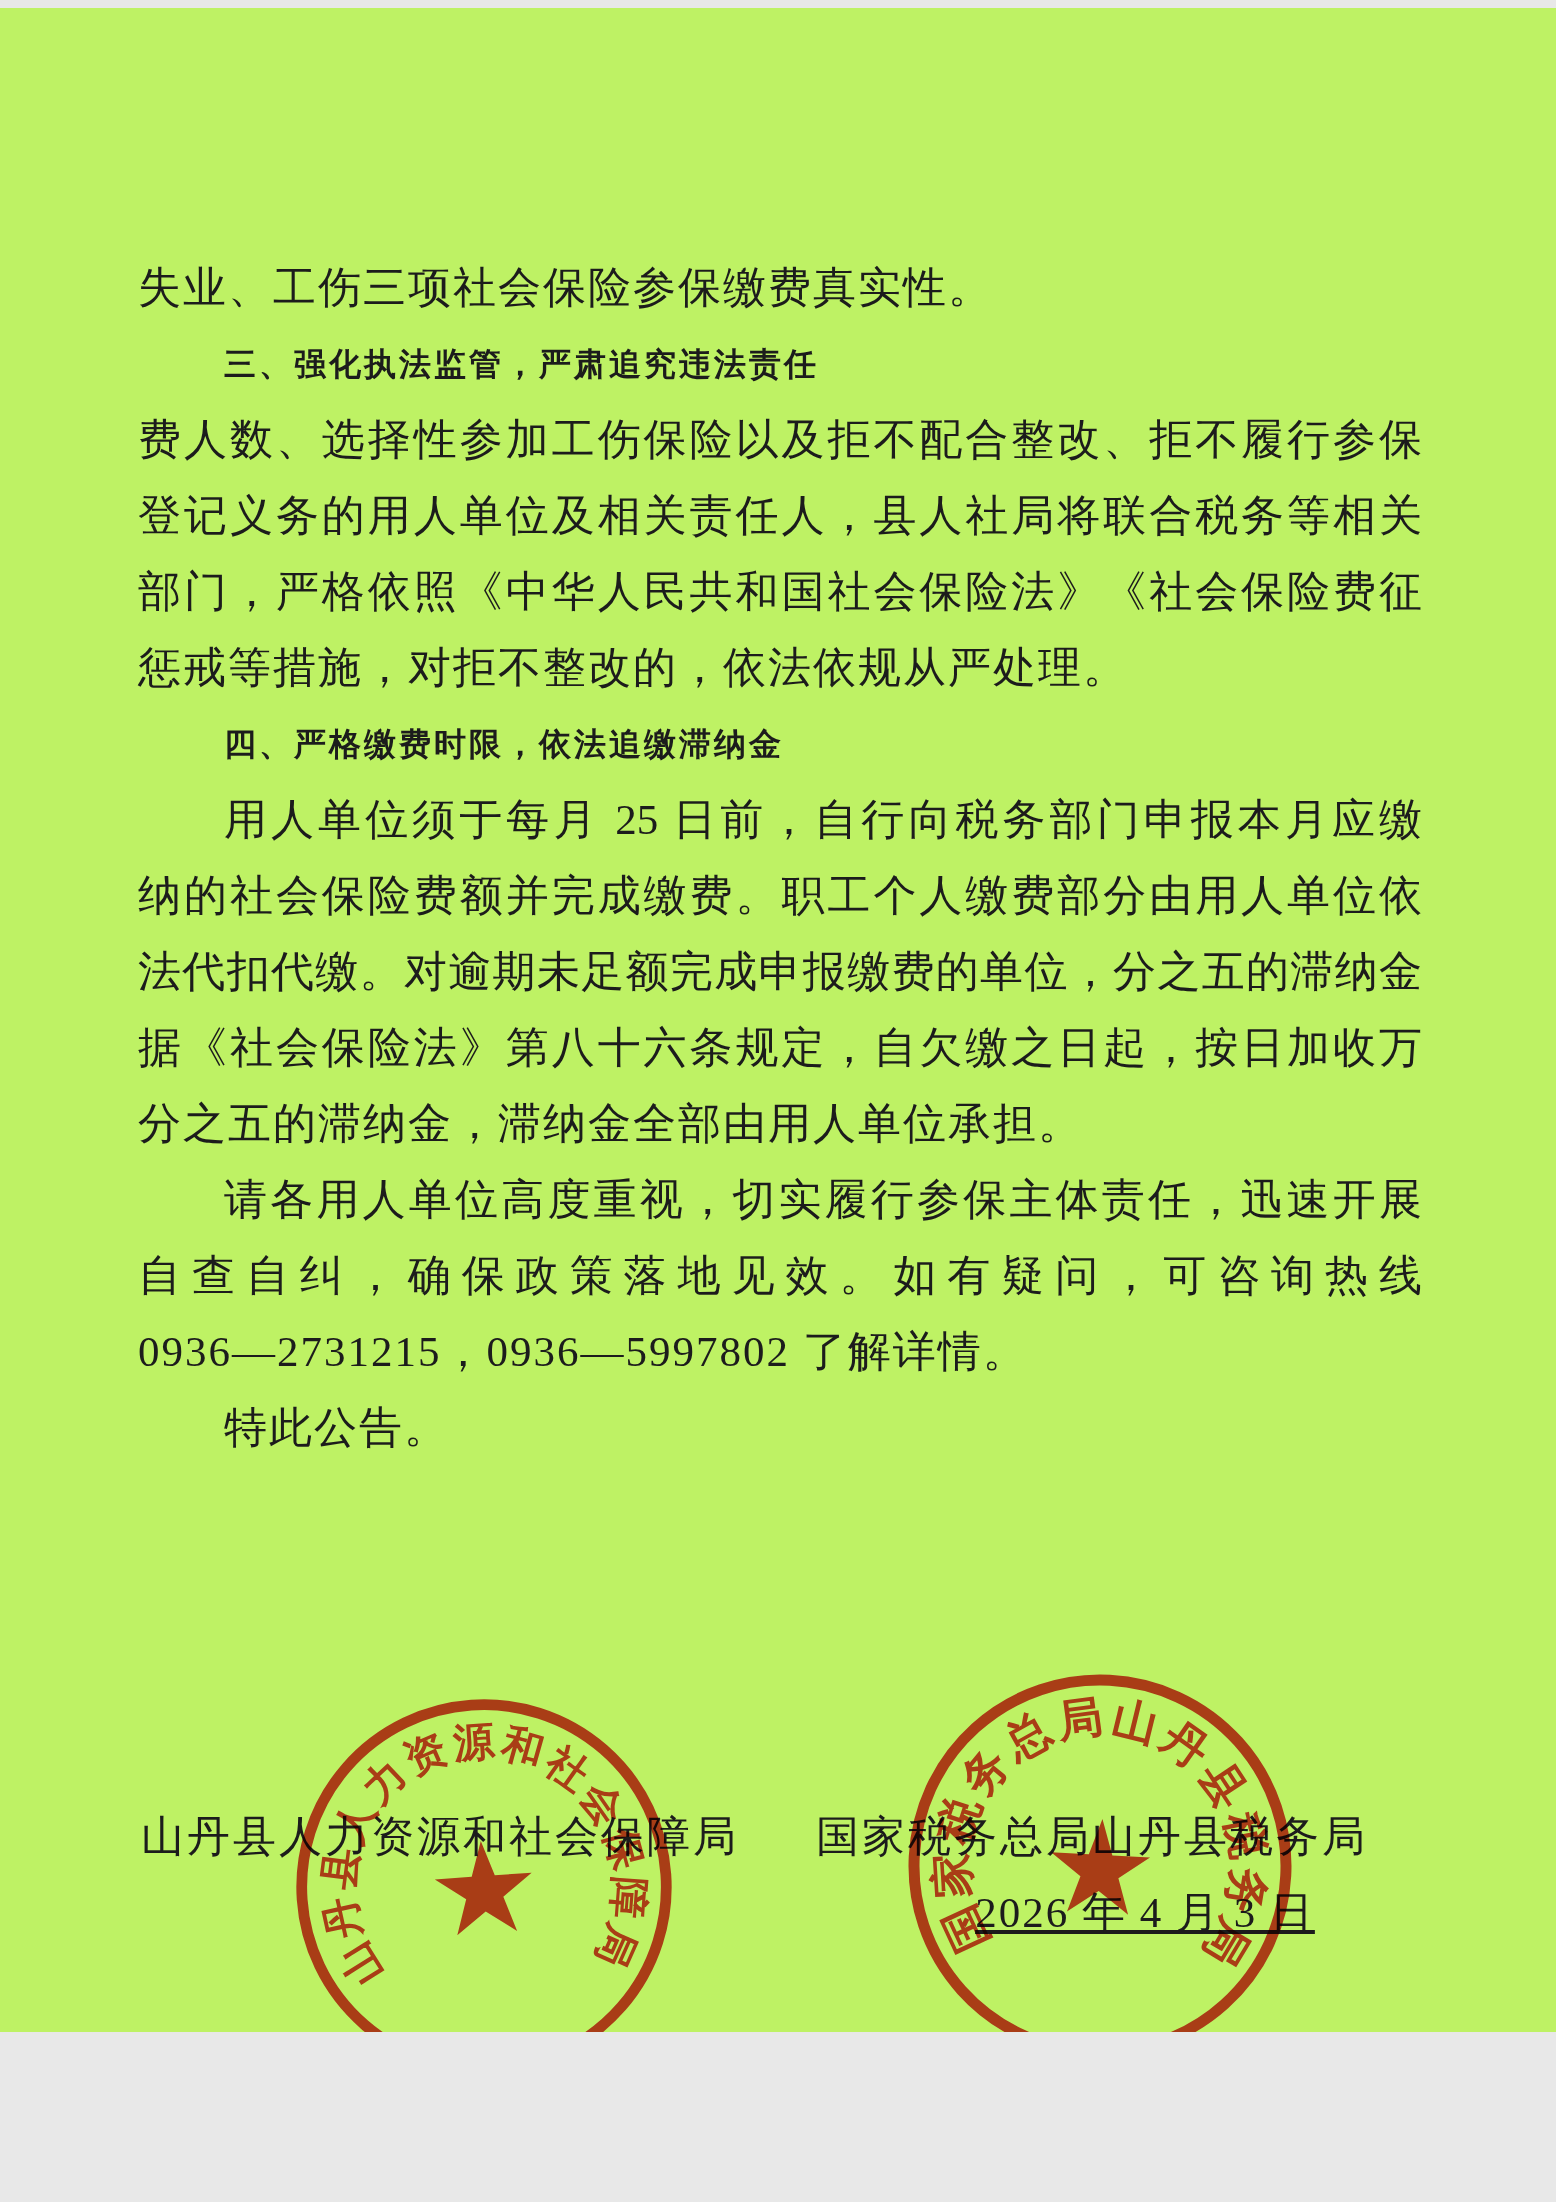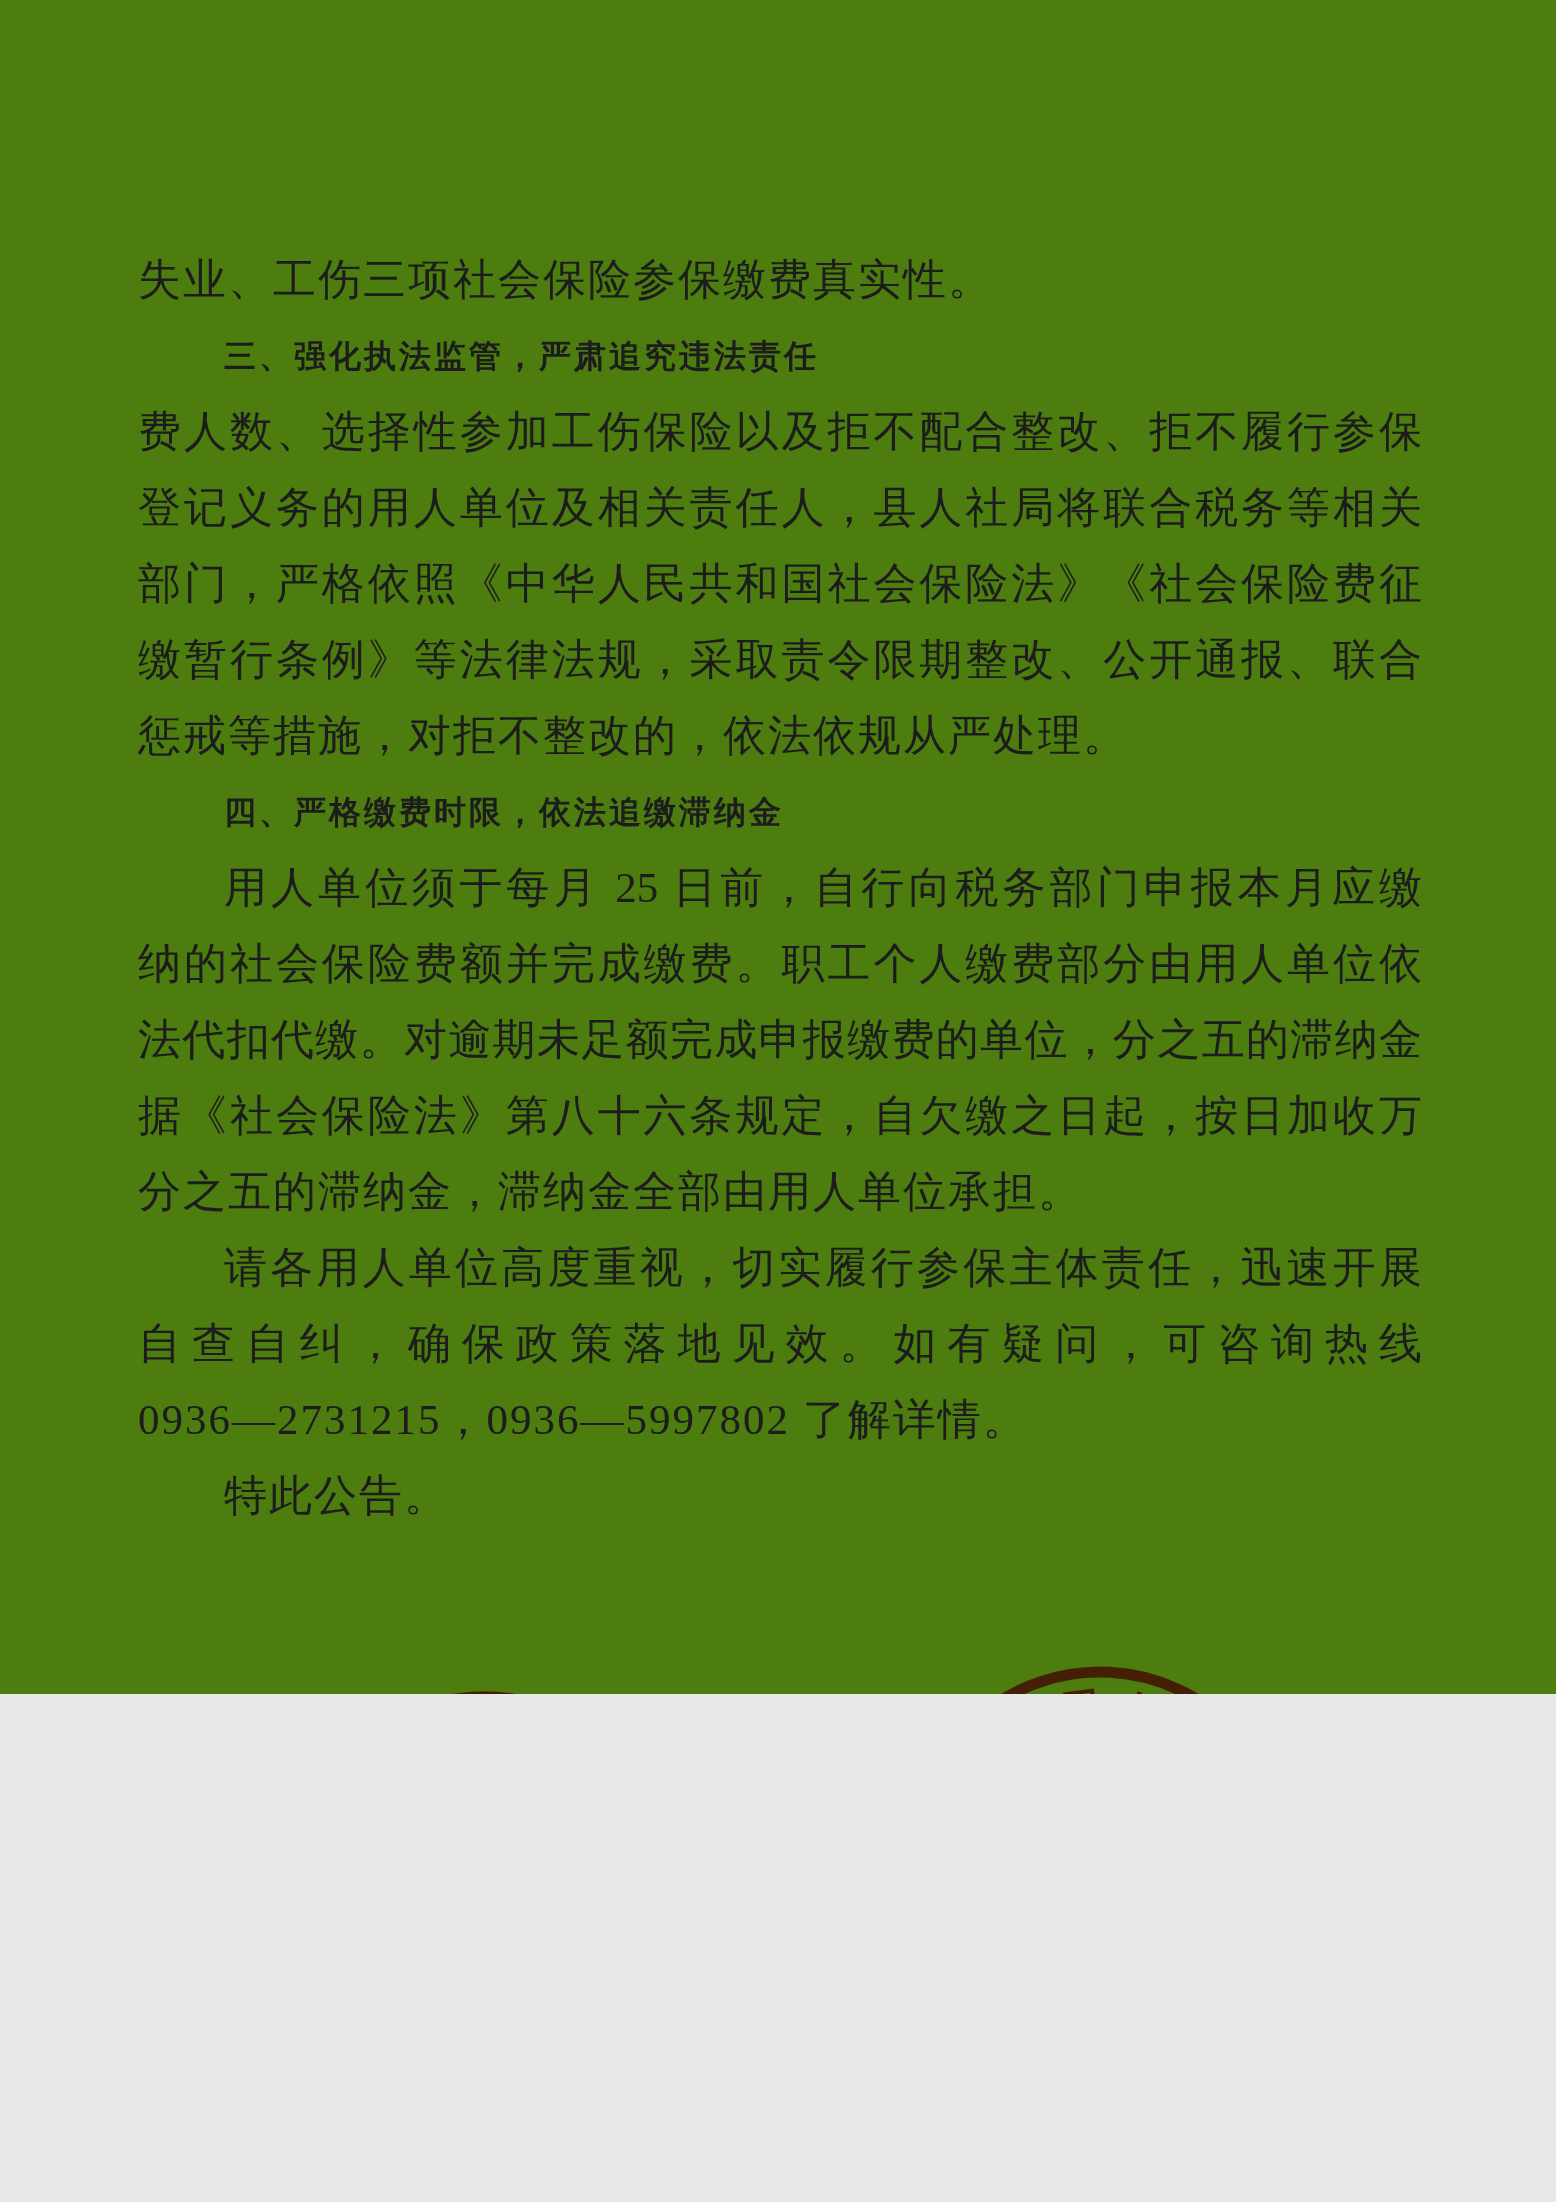--- a/index.html
+++ b/index.html
@@ -2,23 +2,23 @@
 <html lang="zh"><head>
 <meta charset="utf-8">
 <style>
   html,body{margin:0;padding:0;}
   body{
     background:#e8e8e8;
     font-family:"Liberation Serif","DejaVu Serif",serif;
   }
   .page{
     position:relative;
-    width:1556px;height:1694px;
-    margin:0 auto;
-    background:#4d7c0f;
+    width:1556px;height:2024px;
+    margin:8px auto;
+    background:#bef264;
     overflow:hidden;
     color:#1c1c1c;
   }
   
   .doc-body{
     position:absolute;
     left:138px;top:242px;
     width:1284px;
   }
   .line{
@@ -82,21 +82,20 @@
 <body>
 
 <div class="page">
 
   <div class="doc-body">
       <div class="line body">失业、工伤三项社会保险参保缴费真实性。</div>
       <div class="line heading indent">三、强化执法监管，严肃追究违法责任</div>
       <div class="line body fill">费人数、选择性参加工伤保险以及拒不配合整改、拒不履行参保</div>
       <div class="line body fill">登记义务的用人单位及相关责任人，县人社局将联合税务等相关</div>
       <div class="line body fill">部门，严格依照《中华人民共和国社会保险法》《社会保险费征</div>
-      <div class="line body fill">缴暂行条例》等法律法规，采取责令限期整改、公开通报、联合</div>
       <div class="line body">惩戒等措施，对拒不整改的，依法依规从严处理。</div>
       <div class="line heading indent">四、严格缴费时限，依法追缴滞纳金</div>
       <div class="line body indent fill">用人单位须于每月 25 日前，自行向税务部门申报本月应缴</div>
       <div class="line body fill">纳的社会保险费额并完成缴费。职工个人缴费部分由用人单位依</div>
       <div class="line body fill">法代扣代缴。对逾期未足额完成申报缴费的单位，分之五的滞纳金</div>
       <div class="line body fill">据《社会保险法》第八十六条规定，自欠缴之日起，按日加收万</div>
       <div class="line body">分之五的滞纳金，滞纳金全部由用人单位承担。</div>
       <div class="line body indent fill">请各用人单位高度重视，切实履行参保主体责任，迅速开展</div>
       <div class="line body fill">自查自纠，确保政策落地见效。如有疑问，可咨询热线</div>
       <div class="line body">0936—2731215，0936—5997802 了解详情。</div>

